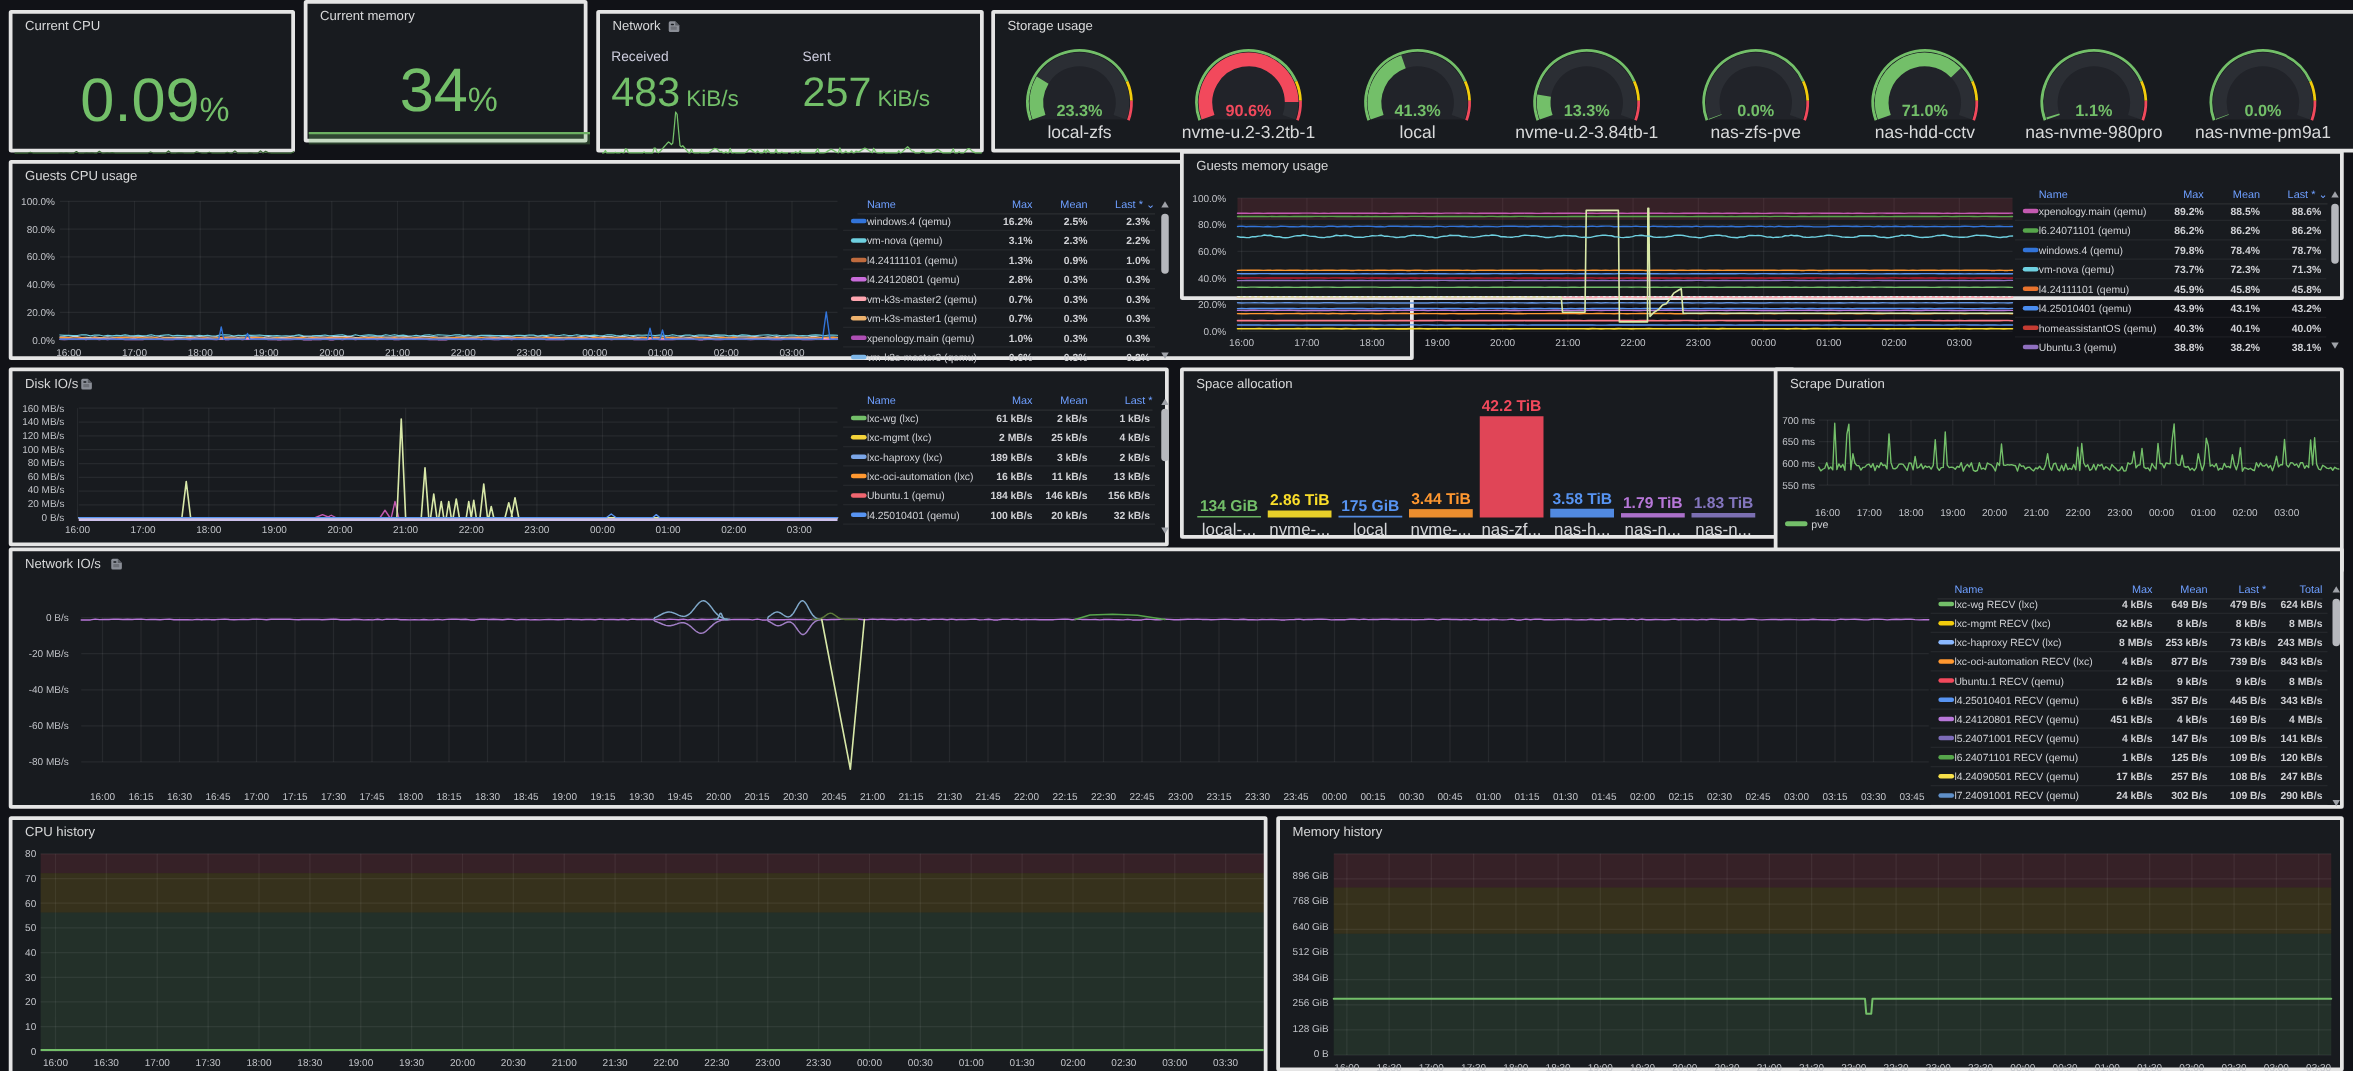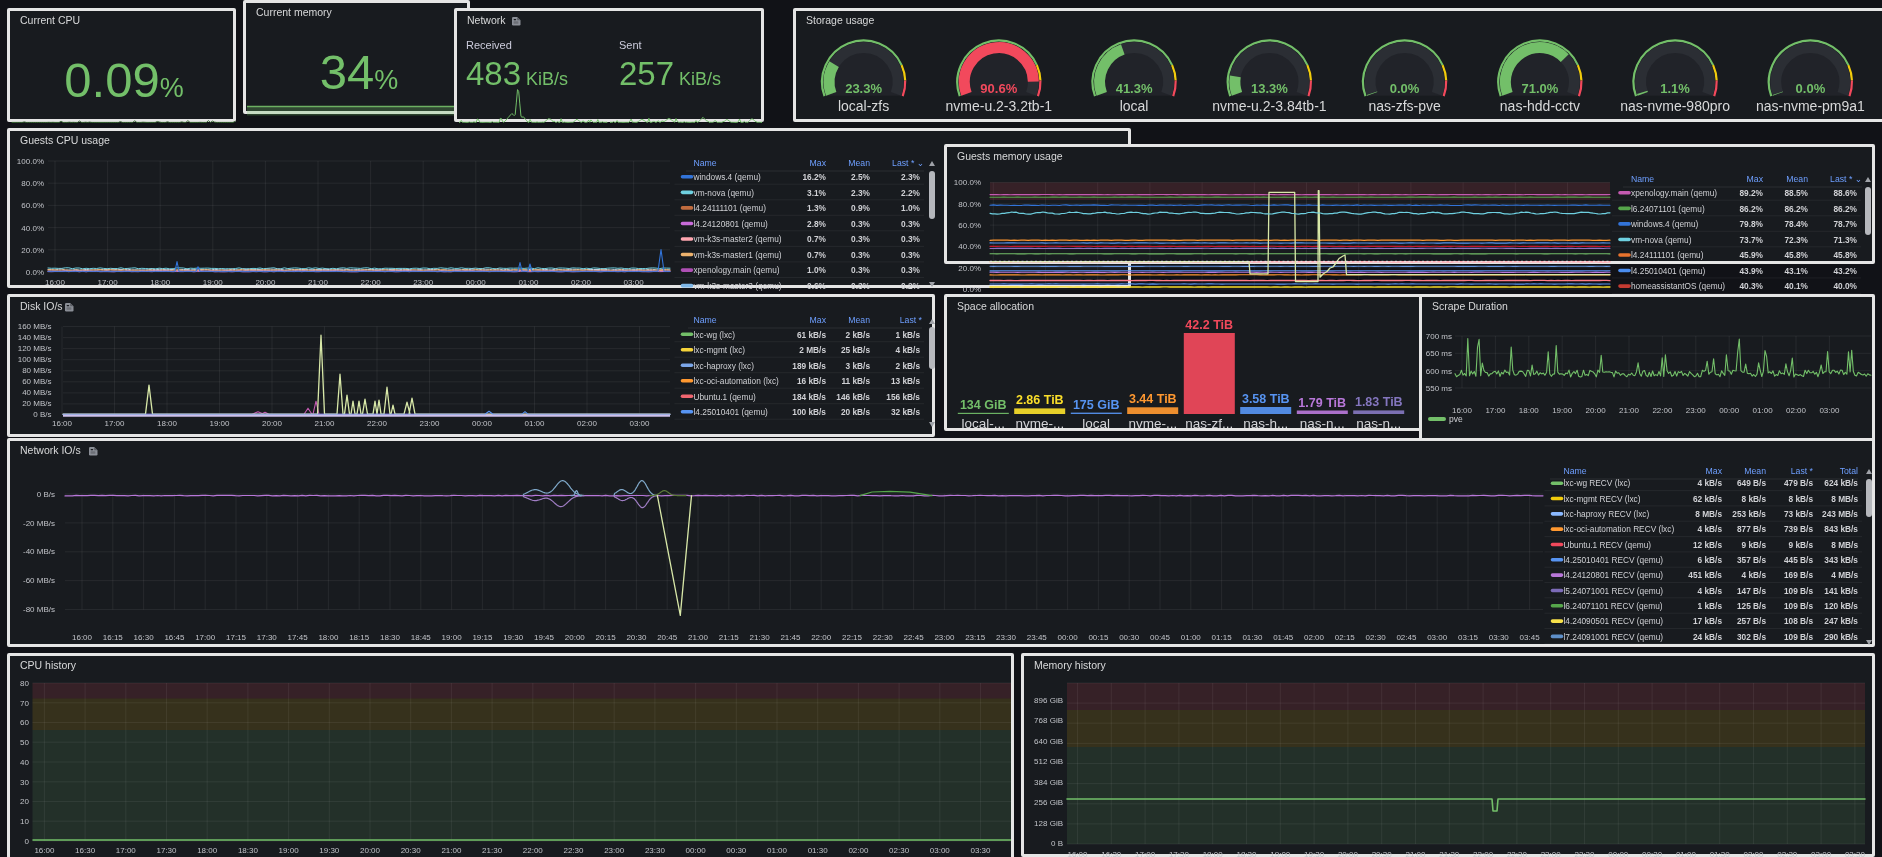--- a/index.html
+++ b/index.html
@@ -15,21 +15,21 @@
     </svg>
   </div>
 <div class="panel" style="left:243px;top:0;width:227px;height:114px">
     <svg width="227" height="114" viewBox="0 0 227 114">
       <text x="10" y="13" font-size="10.5" font-weight="500" fill="#d8d9da">Current memory</text>
       <rect x="1" y="103.5" width="225" height="9" fill="#73bf69" opacity="0.27"></rect>
       <line x1="1.0" y1="103.5" x2="226.0" y2="103.5" stroke="#6cb062" stroke-width="1.7"></line>
       <text x="113" y="86" text-anchor="middle" font-size="49" fill="#73bf69">34<tspan font-size="27">%</tspan></text>
     </svg>
   </div>
-<div class="panel" style="left:454px;top:8px;width:310px;height:114px">
+<div class="panel" style="left:477px;top:8px;width:310px;height:114px">
     <svg width="309" height="114" viewBox="0 0 309 114">
       <text x="10" y="13" font-size="10.5" font-weight="500" fill="#d8d9da">Network</text>
       <g transform="translate(54,5)">
         <path d="M 1 2.2 Q 1 1 2.2 1 L 6.2 1 L 9.5 4.3 L 9.5 8.3 Q 9.5 9.5 8.3 9.5 L 2.2 9.5 Q 1 9.5 1 8.3 Z" fill="#8a8e96"></path>
         <path d="M 6.2 1 L 6.2 4.3 L 9.5 4.3 Z" fill="#5a5d63"></path>
         <rect x="2.6" y="2.9" width="2.6" height="1.3" rx="0.6" fill="#181b1f"></rect>
         <rect x="2.6" y="5.2" width="4.8" height="2.6" rx="0.5" fill="#6d7077"></rect>
       </g>
       <polyline points="2.0,111.3 2.0,111.3 3.1,111.3 4.3,109.5 5.4,111.3 6.6,111.3 7.7,111.3 8.9,111.3 10.0,111.3 11.2,111.3 12.3,110.9 13.5,111.3 14.6,111.3 15.8,111.3 16.9,110.8 18.1,111.2 19.2,111.3 20.4,108.0 21.5,108.5 22.7,111.2 23.8,111.3 24.9,111.3 26.1,111.3 27.2,111.3 28.4,111.3 29.5,111.3 30.7,111.3 31.8,111.3 33.0,111.3 34.1,111.3 35.3,110.6 36.4,111.3 37.6,111.3 38.7,111.3 39.9,111.2 41.0,111.3 42.2,111.3 43.3,107.4 44.4,107.5 45.6,110.6 46.7,111.2 47.9,110.3 49.0,109.0 50.2,107.7 51.3,106.4 52.5,105.1 53.6,103.8 54.8,102.6 55.9,103.3 57.1,104.6 58.2,103.5 59.4,91.1 60.5,78.6 61.7,80.5 62.8,92.9 64.0,105.4 65.1,106.4 66.2,105.6 67.4,107.0 68.5,108.4 69.7,109.7 70.8,111.1 72.0,111.3 73.1,108.5 74.3,111.0 75.4,111.3 76.6,111.3 77.7,111.3 78.9,111.3 80.0,110.9 81.2,111.3 82.3,111.3 83.5,111.3 84.6,111.3 85.8,111.1 86.9,111.3 88.0,110.5 89.2,109.5 90.3,108.6 91.5,107.7 92.6,107.8 93.8,108.3 94.9,109.6 96.1,110.6 97.2,110.1 98.4,111.3 99.5,111.3 100.7,110.5 101.8,111.3 103.0,111.3 104.1,107.7 105.3,111.3 106.4,111.3 107.6,111.0 108.7,111.3 109.8,111.3 111.0,111.3 112.1,111.3 113.3,111.3 114.4,111.3 115.6,111.3 116.7,110.8 117.9,109.9 119.0,108.7 120.2,108.4 121.3,109.3 122.5,110.1 123.6,111.0 124.8,111.3 125.9,109.8 127.1,110.8 128.2,111.3 129.3,111.3 130.5,111.1 131.6,109.1 132.8,111.3 133.9,108.9 135.1,110.2 136.2,111.3 137.4,111.3 138.5,111.3 139.7,111.3 140.8,108.6 142.0,111.3 143.1,111.2 144.3,111.3 145.4,110.7 146.6,111.3 147.7,111.3 148.9,111.3 150.0,111.1 150.0,111.3" fill="none" stroke="#73bf69" stroke-width="1.0" stroke-linejoin="round" stroke-linecap="round"></polyline>
       <polyline points="153.0,111.3 153.0,111.3 154.2,111.3 155.4,111.3 156.5,110.5 157.7,111.3 158.9,111.3 160.1,109.6 161.2,111.3 162.4,111.3 163.6,111.3 164.8,111.3 166.0,111.3 167.1,111.3 168.3,111.3 169.5,111.3 170.7,111.3 171.9,111.3 173.0,110.0 174.2,108.0 175.4,111.2 176.6,111.2 177.7,111.3 178.9,111.3 180.1,111.2 181.3,110.5 182.5,109.7 183.6,109.1 184.8,108.4 186.0,108.9 187.2,109.6 188.3,110.3 189.5,111.0 190.7,111.3 191.9,107.3 193.1,111.3 194.2,111.3 195.4,111.1 196.6,109.9 197.8,111.1 199.0,111.2 200.1,110.9 201.3,109.7 202.5,111.3 203.7,111.2 204.8,109.9 206.0,110.3 207.2,110.5 208.4,109.7 209.6,108.9 210.7,108.1 211.9,107.4 213.1,108.0 214.3,108.8 215.4,109.6 216.6,110.4 217.8,111.2 219.0,107.6 220.2,110.2 221.3,111.1 222.5,111.3 223.7,111.1 224.9,111.3 226.1,111.3 227.2,110.6 228.4,111.3 229.6,111.1 230.8,111.3 231.9,111.3 233.1,111.3 234.3,111.3 235.5,111.2 236.7,111.3 237.8,111.3 239.0,109.6 240.2,111.3 241.4,110.9 242.6,109.7 243.7,108.6 244.9,107.4 246.1,106.4 247.3,107.6 248.4,108.7 249.6,109.9 250.8,110.0 252.0,111.3 253.2,111.2 254.3,111.3 255.5,111.3 256.7,110.8 257.9,109.7 259.0,110.2 260.2,111.3 261.4,111.3 262.6,111.3 263.8,111.3 264.9,111.3 266.1,110.6 267.3,110.3 268.5,109.4 269.7,108.6 270.8,108.9 272.0,109.8 273.2,110.7 274.4,111.3 275.5,111.3 276.7,111.3 277.9,111.3 279.1,111.3 280.3,111.3 281.4,110.6 282.6,108.0 283.8,111.3 285.0,111.3 286.1,111.3 287.3,110.3 288.5,111.3 289.7,111.2 290.9,111.3 292.0,110.3 293.2,109.1 294.4,107.9 295.6,107.9 296.8,109.1 297.9,110.2 299.1,110.7 300.3,111.3 301.5,111.3 302.6,111.3 303.8,111.3 305.0,111.3 305.0,111.3" fill="none" stroke="#73bf69" stroke-width="1.0" stroke-linejoin="round" stroke-linecap="round"></polyline>
@@ -204,21 +204,21 @@
       <text x="683.5" y="157.85" font-size="8.3" fill="#d0d1d5">vm-k3s-master3 (qemu)</text>
       <text x="816" y="157.85" font-size="8.3" font-weight="600" fill="#d0d1d5" text-anchor="end">0.6%</text>
       <text x="860" y="157.85" font-size="8.3" font-weight="600" fill="#d0d1d5" text-anchor="end">0.3%</text>
       <text x="910" y="157.85" font-size="8.3" font-weight="600" fill="#d0d1d5" text-anchor="end">0.2%</text>
       <line x1="664.5" y1="162.0" x2="914.0" y2="162.0" stroke="#ffffff" stroke-width="1" opacity="0.05"></line>
       <path d="M 919 35 L 922 30 L 925 35 Z" fill="#9fa2a8"></path>
       <path d="M 919 151 L 922 156 L 925 151 Z" fill="#9fa2a8"></path>
       <rect x="919" y="40" width="6" height="48" rx="3" fill="#b6b8bd"></rect>
     </svg>
   </div>
-<div class="panel" style="left:944px;top:144px;width:931px;height:120px">
+<div class="panel" style="left:944px;top:120px;width:931px;height:120px">
     <svg width="931" height="160" viewBox="0 0 931 160">
       <text x="10" y="13" font-size="10.5" font-weight="500" fill="#d8d9da">Guests memory usage</text>
       <line x1="43.0" y1="35.5" x2="663.0" y2="35.5" stroke="#ffffff" stroke-width="1" opacity="0.06"></line>
       <line x1="43.0" y1="56.8" x2="663.0" y2="56.8" stroke="#ffffff" stroke-width="1" opacity="0.06"></line>
       <line x1="43.0" y1="78.1" x2="663.0" y2="78.1" stroke="#ffffff" stroke-width="1" opacity="0.06"></line>
       <line x1="43.0" y1="99.4" x2="663.0" y2="99.4" stroke="#ffffff" stroke-width="1" opacity="0.06"></line>
       <line x1="43.0" y1="120.7" x2="663.0" y2="120.7" stroke="#ffffff" stroke-width="1" opacity="0.06"></line>
       <line x1="43.0" y1="142.0" x2="663.0" y2="142.0" stroke="#ffffff" stroke-width="1" opacity="0.06"></line>
       <line x1="46.3" y1="35.5" x2="46.3" y2="142.0" stroke="#ffffff" stroke-width="1" opacity="0.06"></line>
       <line x1="98.5" y1="35.5" x2="98.5" y2="142.0" stroke="#ffffff" stroke-width="1" opacity="0.06"></line>

